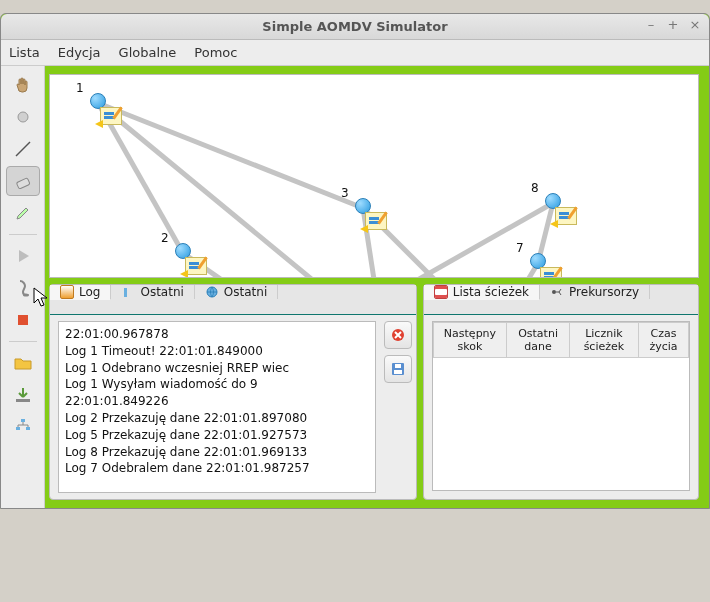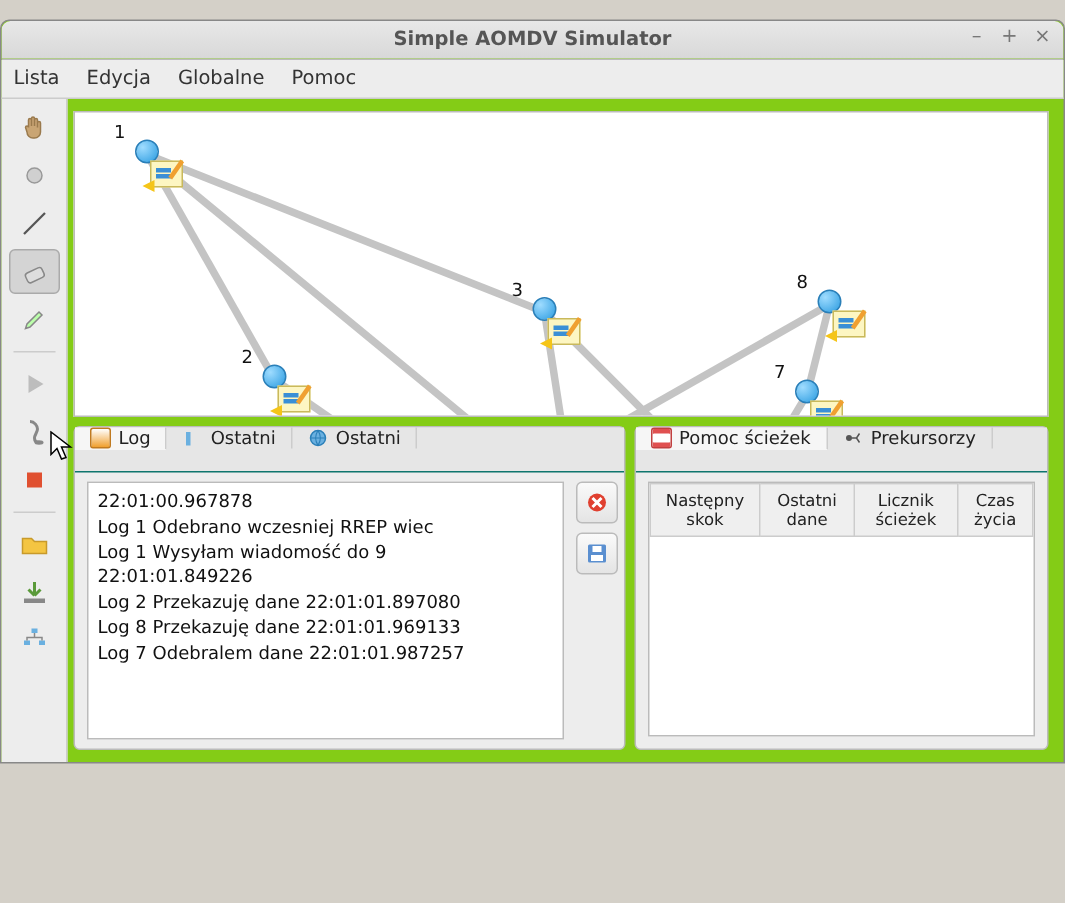--- a/index.html
+++ b/index.html
@@ -243,24 +243,26 @@
                 <svg viewBox="0 0 14 14">
                   <circle cx="7" cy="7" r="5" fill="#6ab0e0" stroke="#2a7fb8"></circle>
                   <path d="M2 7h10M7 2c2 3 2 7 0 10M7 2c-2 3-2 7 0 10" stroke="#2a7fb8" fill="none" stroke-width="0.8"></path>
                 </svg>
                 <span>Ostatni</span>
               </div>
           </div>
           <div class="logbody">
             <div class="logtext">
                 <div>22:01:00.967878</div>
+                <div>Log 1  Timeout! 22:01:01.849000</div>
                 <div>Log 1  Odebrano wczesniej RREP wiec</div>
                 <div>Log 1 Wysyłam wiadomość do 9</div>
                 <div>22:01:01.849226</div>
                 <div>Log 2 Przekazuję dane 22:01:01.897080</div>
+                <div>Log 5 Przekazuję dane 22:01:01.927573</div>
                 <div>Log 8 Przekazuję dane 22:01:01.969133</div>
                 <div>Log 7 Odebralem dane 22:01:01.987257</div>
               </div>
             <div class="logbtns">
               <div class="lbtn">
                   <svg width="16" height="16" viewBox="0 0 16 16">
                     <circle cx="8" cy="8" r="6" fill="#e04030"></circle>
                     <path d="M5 5l6 6M11 5l-6 6" stroke="#fff" stroke-width="2"></path>
                   </svg>
                 </div>
@@ -272,21 +274,21 @@
                   </svg>
                 </div>
             </div>
           </div>
         </div>
 
         <div class="panel right">
           <div class="tabs">
             <div class="tab active">
                 <span class="ti" style="background:#fff;border:1px solid #c04040;box-shadow:inset 0 3px 0 #e05050,inset 0 -3px 0 #e05050"></span>
-                <span>Pomoc ścieżek</span>
+                <span>Lista ścieżek</span>
               </div>
             <div class="tab">
                 <svg viewBox="0 0 14 14">
                   <circle cx="4" cy="7" r="2" fill="#555"></circle>
                   <path d="M6 7h3m0 0l2-3m-2 3l2 3" stroke="#555" fill="none"></path>
                 </svg>
                 <span>Prekursorzy</span>
               </div>
           </div>
           <div class="tablewrap">

